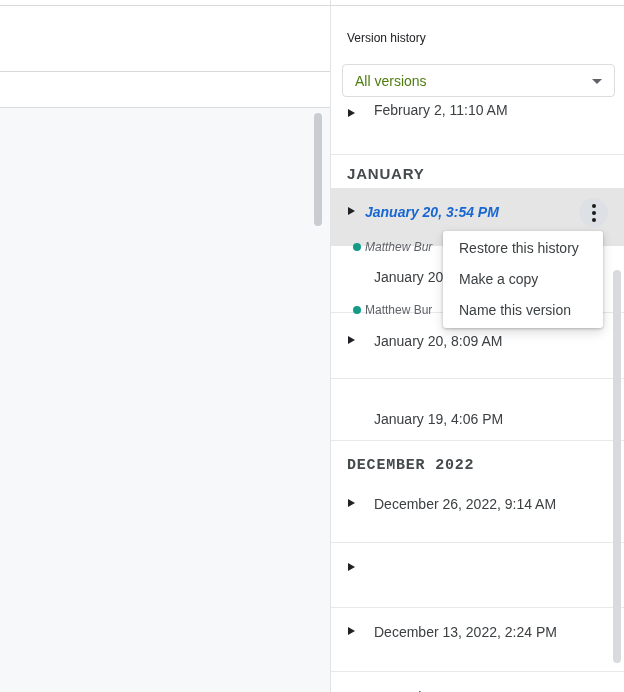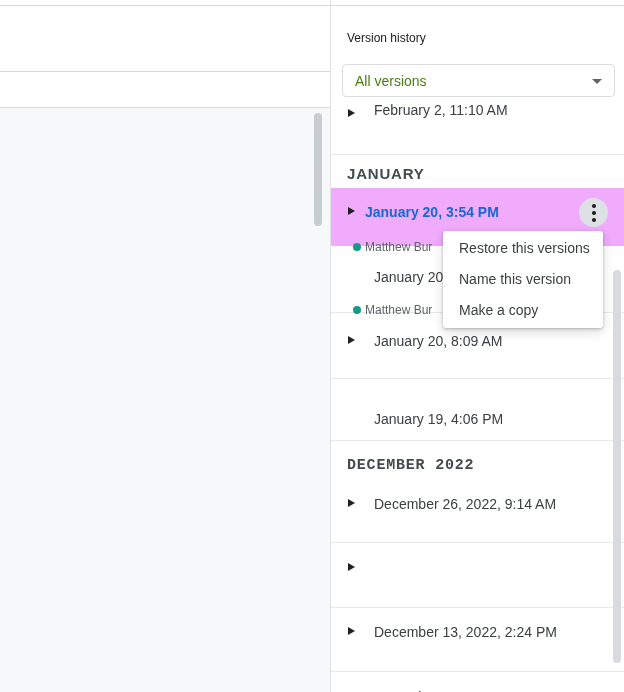--- a/index.html
+++ b/index.html
@@ -24,21 +24,21 @@
   .list { position:absolute; left:0; top:103px; width:293px; height:589px; overflow:hidden; }
   .row { position:absolute; left:0; width:293px; background:transparent; cursor:pointer; }
   .row.bordered { border-bottom:1px solid #e7e8ea; }
   .row-title { position:absolute; left:43px; font-size:14px; line-height:20px; color:#3c4043; white-space:nowrap; }
   .tri { position:absolute; left:17px; width:0; height:0; border-left:7px solid #202124; border-top:4.5px solid transparent; border-bottom:4.5px solid transparent; }
   .author-line { position:absolute; left:22px; height:16px; display:flex; align-items:center;margin-top:12px; }
   .presence-dot { width:8px; height:8px; border-radius:50%; background:#149b87; margin-right:4px; flex:0 0 auto; }
   .author-name { font-size:12px; line-height:16px; color:#5f6368; white-space:nowrap; }
   .section-header { position:absolute; left:16px; font-size:15px; line-height:13px; font-weight:bold; letter-spacing:0.8px; color:#454a4d; white-space:nowrap; }
 
-  .row.selected { background:#f0abfc; }
+  .row.selected { background:#e5e5e5;font-style:italic; }
   .row.selected .row-title { color:#1967d2; font-weight:bold; }
 
   .kebab-btn { position:absolute; left:248px; top:10px; width:29px; height:29px; border-radius:50%; background:#dde1e6; display:flex; flex-direction:column; align-items:center; justify-content:center; gap:3px; cursor:pointer; }
   .kebab-dot { width:4px; height:4px; border-radius:50%; background:#1b1b1b; }
 
   .panel-scroll-thumb { position:absolute; left:282px; top:270px; width:8px; height:393px; border-radius:4px; background:#d8dadd; z-index:3; }
 
   
   .context-menu { position:absolute; left:443px; top:231px; width:160px; background:#fff; border-radius:3px; padding:2px 0; box-shadow:0 1px 3px rgba(0,0,0,0.24), 0 4px 12px rgba(0,0,0,0.14); z-index:10; }
   .menu-item { height:31px; line-height:31px; padding-left:16px; font-size:14px; color:#3c4043; white-space:nowrap; cursor:pointer; }
@@ -124,18 +124,18 @@
 
         <span class="row-title" style="top:15px;">December 11, 2022, 9:05 AM</span>
       </div>
 
     </div>
 
     <div class="panel-scroll-thumb"></div>
   </div>
 
   <div class="context-menu">
-    <div class="menu-item">Restore this versions</div>
+    <div class="menu-item">Restore this history</div>
+    <div class="menu-item">Make a copy</div>
     <div class="menu-item">Name this version</div>
-    <div class="menu-item">Make a copy</div>
   </div>
 
 </div>
 
 </body></html>

